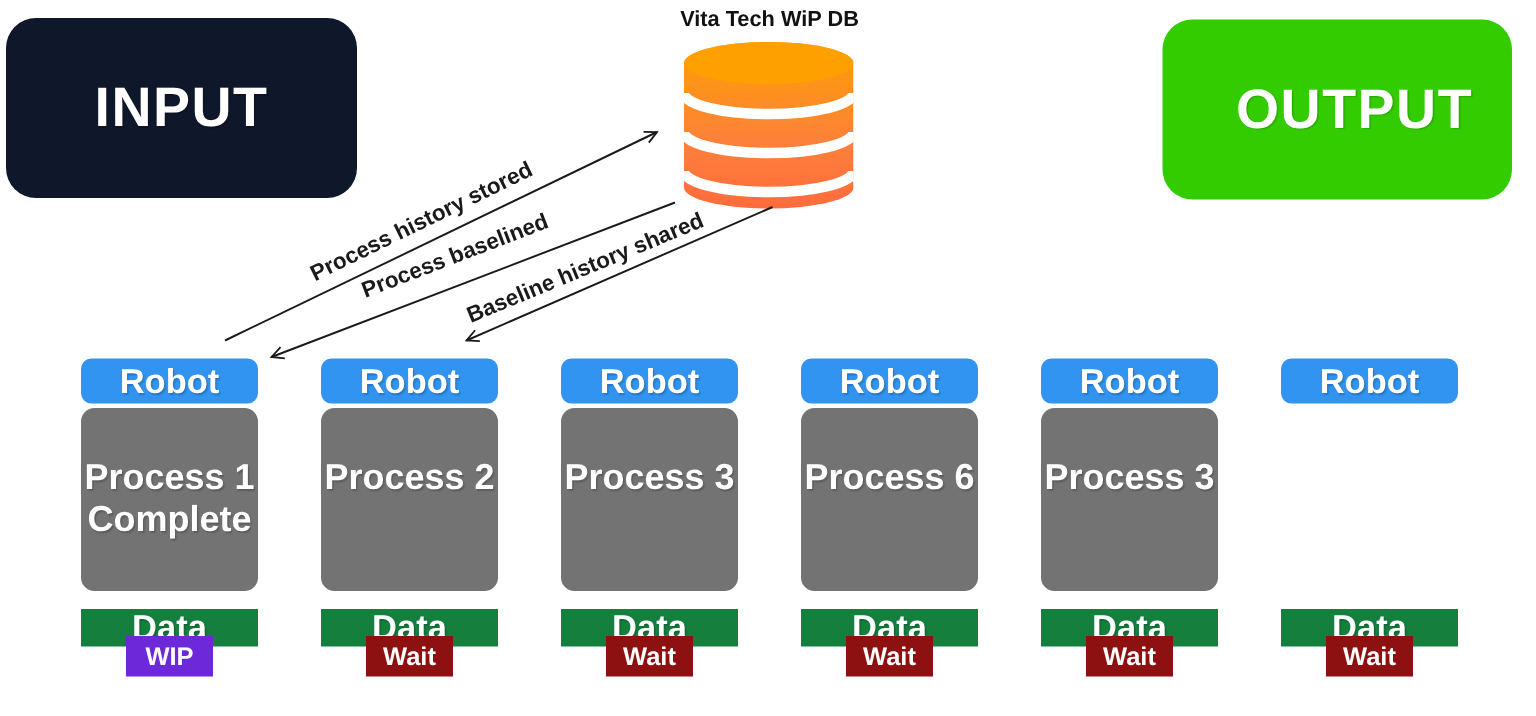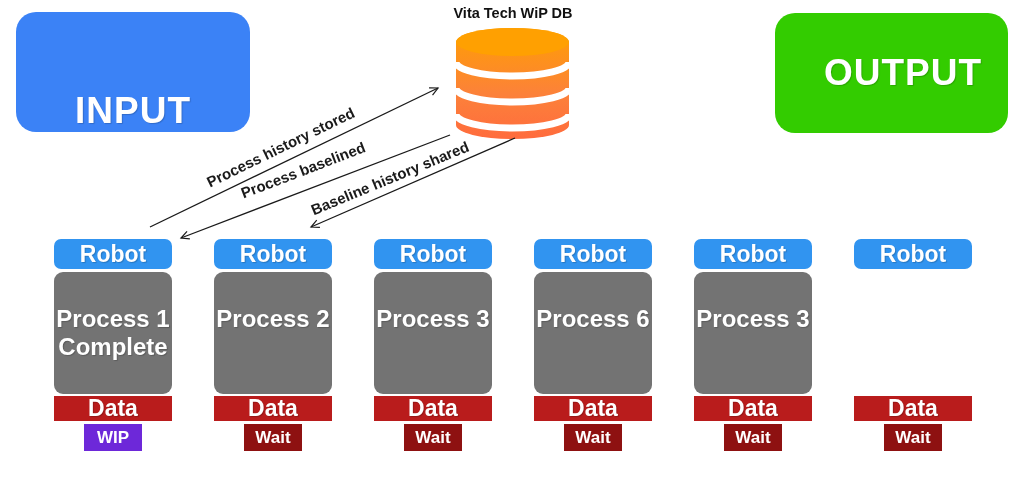--- a/index.html
+++ b/index.html
@@ -6,21 +6,21 @@
   body { background:#ffffff; font-family:"Liberation Sans", sans-serif; }
   .canvas {
     position:relative; width:1024px; height:477px; background:#ffffff; overflow:hidden;
   }
   
   .terminal {
     position:absolute; display:flex; align-items:center; justify-content:center;
     color:#ffffff; font-weight:bold; font-size:37px; letter-spacing:1px;
     border-radius:20px; text-shadow:1px 1px 1px rgba(0,0,0,0.18);
   }
-  .input-box  { left:16px;  top:12px; width:234px; height:120px; background:#3b82f6;align-items:flex-end; }
+  .input-box  { left:4px;  top:12px; width:234px; height:120px; background:#0f172a; }
   .output-box { left:775px; top:13px; width:233px; height:120px; background:#33CC00;padding-left:23px; }
 
   
   .db-label {
     position:absolute; left:400px; top:5px; width:226px; text-align:center;
     font-size:14.5px; font-weight:bold; color:#111111;
   }
   .db-svg { position:absolute; left:456px; top:28px; }
 
   
@@ -42,21 +42,21 @@
     color:#ffffff; font-weight:bold; font-size:23px; text-shadow:1px 1px 1px rgba(0,0,0,0.2);
   }
   .process-box {
     position:absolute; left:0; top:33px; width:118px; height:122px; background:#737373;
     border-radius:9px; display:flex; flex-direction:column; align-items:center; justify-content:center;
     color:#ffffff; font-weight:bold; font-size:24px; text-shadow:1px 1px 1px rgba(0,0,0,0.2);
     text-align:center;
   }
   .process-line { line-height:28px; min-height:28px; white-space:nowrap; }
   .data-box {
-    position:absolute; left:0; top:157px; width:118px; height:25px; background:#b91c1c;
+    position:absolute; left:0; top:167px; width:118px; height:25px; background:#15803d;
     display:flex; align-items:center; justify-content:center;
     color:#ffffff; font-weight:bold; font-size:23px; line-height:23px;
     text-shadow:1px 1px 1px rgba(0,0,0,0.2);
   }
   .status-badge {
     position:absolute; left:30px; top:185px; width:58px; height:27px;
     display:flex; align-items:center; justify-content:center;
     color:#ffffff; font-weight:bold; font-size:17px;
   }
 </style>

